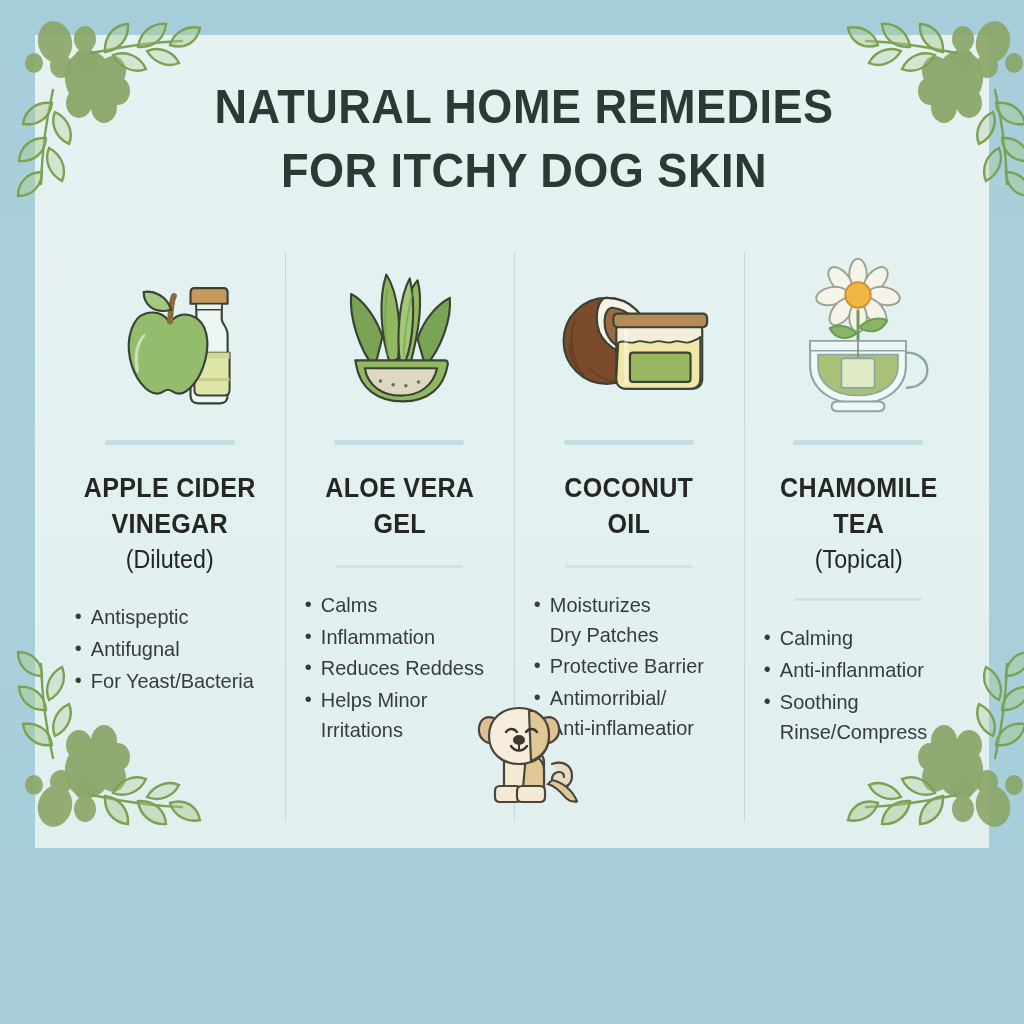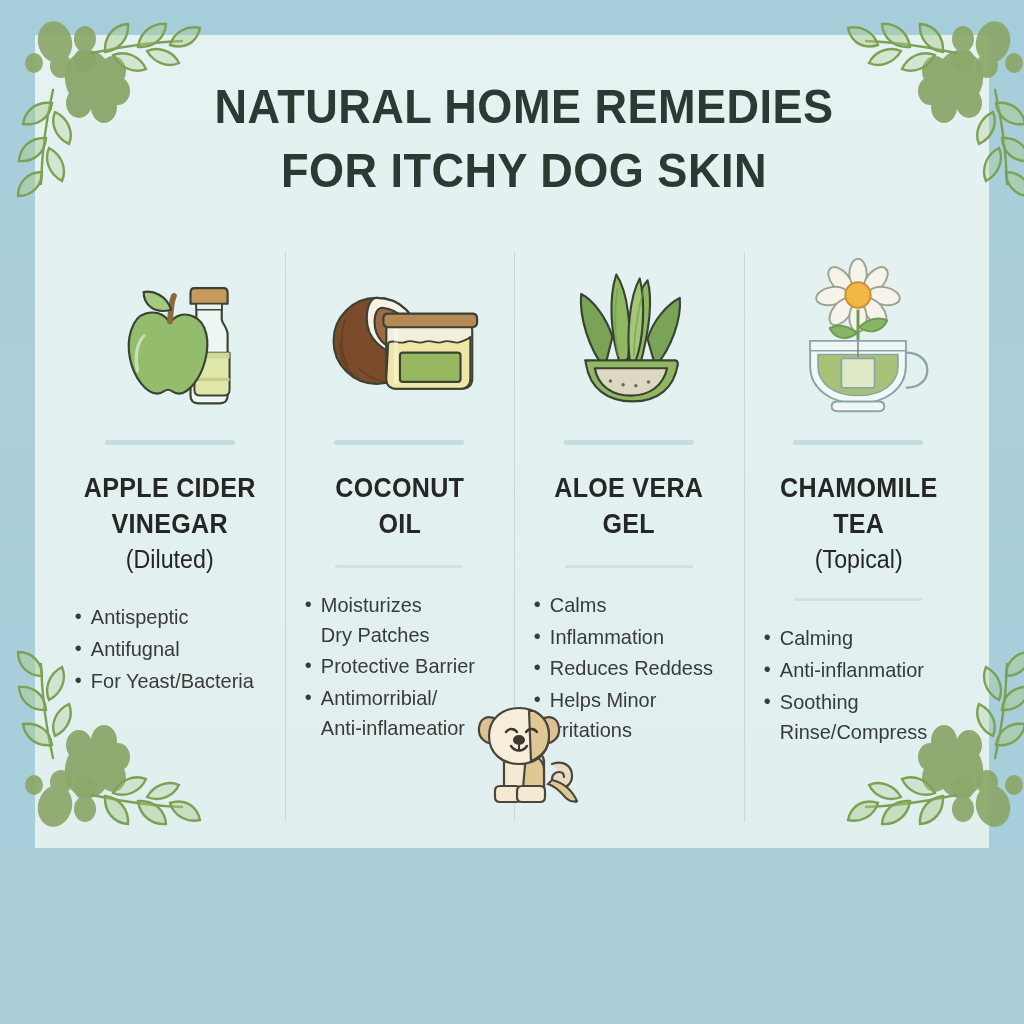--- a/index.html
+++ b/index.html
@@ -244,20 +244,56 @@
         <li>Antispeptic</li>
         <li>Antifugnal</li>
         <li>For Yeast/Bacteria</li>
       </ul>
     </div>
 
     <div class="col">
       <div class="iconwrap">
         <svg viewBox="0 0 170 160" width="166" height="158">
           <g stroke="#3a4236" stroke-width="2.2" stroke-linejoin="round">
+            <path d="M60 112 C44 92 34 60 36 36 c12 6 26 24 32 44 z" fill="#7aa455"></path>
+            <path d="M112 110 C128 92 139 62 137 40 c-12 6-27 22-33 42 z" fill="#7aa455"></path>
+            <path d="M76 108 C66 78 64 40 72 16 c12 18 16 56 12 86 z" fill="#8fb861"></path>
+            <path d="M96 110 C104 80 110 44 104 22 c-14 16-20 56-18 84 z" fill="#8fb861"></path>
+            <path d="M86 106 C82 76 86 38 96 20 c6 24 4 62-4 84 z" fill="#a2c776"></path>
+            <path d="M40 104 h92 c2 0 3 2 3 4 c-4 24-20 38-46 38 c-27 0-44-14-48-38 c-1-2 0-4 3-4 z" fill="#8fb861"></path>
+            <path d="M50 112 h74 c-4 18-18 28-37 28 c-19 0-34-10-37-28 z" fill="#ddd8c2"></path>
+          </g>
+          <g fill="#6b6a52">
+            <circle cx="66" cy="125" r="1.8"></circle>
+              <circle cx="79" cy="129" r="1.8"></circle>
+            <circle cx="92" cy="130" r="1.8"></circle>
+              <circle cx="105" cy="126" r="1.8"></circle>
+          </g>
+          <path d="M73 30 c-3 22-3 50 1 70" fill="none" stroke="#6d9a4c" stroke-width="2" opacity=".55"></path>
+          <path d="M100 32 c-6 20-10 48-10 68" fill="none" stroke="#6d9a4c" stroke-width="2" opacity=".55"></path>
+        </svg>
+      </div>
+      <div class="rule"></div>
+      <div class="cap">
+        <span>ALOE VERA</span><br>
+        <span>GEL</span>
+      </div>
+      <div class="rule thin"></div>
+      <ul class="bullets" style="margin-top:22px;">
+        <li>Calms</li>
+        <li>Inflammation</li>
+        <li>Reduces Reddess</li>
+        <li>Helps Minor Irritations</li>
+      </ul>
+    </div>
+
+    <div class="col">
+      <div class="iconwrap">
+        <svg viewBox="0 0 170 160" width="166" height="158">
+          <g stroke="#3a4236" stroke-width="2.2" stroke-linejoin="round">
 
             <circle cx="62" cy="84" r="44" fill="#7b4b2c"></circle>
             <path d="M62 40 c24 0 42 18 42 40 c0 10-6 17-16 17 c-20 0-36-16-36-36 c0-12 4-21 10-21 z" fill="#f6f2e6"></path>
             <path d="M68 50 c18 2 30 16 30 32 c0 7-4 11-11 11 c-16 0-27-13-27-28 c0-9 3-15 8-15 z" fill="#9c6b45"></path>
             <g stroke="#5d3a20" stroke-width="1.8" fill="none" opacity=".7">
               <path d="M30 62 c-6 16-5 34 3 48"></path>
               <path d="M44 112 c8 8 18 13 28 14"></path>
               <path d="M24 86 c0 14 6 26 15 33"></path>
             </g>
 
@@ -275,56 +311,20 @@
         <span>COCONUT</span><br>
         <span>OIL</span>
       </div>
       <div class="rule thin"></div>
       <ul class="bullets" style="margin-top:22px;">
         <li>Moisturizes
 Dry Patches</li>
         <li>Protective Barrier</li>
         <li>Antimorribial/
 Anti-inflameatior</li>
-      </ul>
-    </div>
-
-    <div class="col">
-      <div class="iconwrap">
-        <svg viewBox="0 0 170 160" width="166" height="158">
-          <g stroke="#3a4236" stroke-width="2.2" stroke-linejoin="round">
-            <path d="M60 112 C44 92 34 60 36 36 c12 6 26 24 32 44 z" fill="#7aa455"></path>
-            <path d="M112 110 C128 92 139 62 137 40 c-12 6-27 22-33 42 z" fill="#7aa455"></path>
-            <path d="M76 108 C66 78 64 40 72 16 c12 18 16 56 12 86 z" fill="#8fb861"></path>
-            <path d="M96 110 C104 80 110 44 104 22 c-14 16-20 56-18 84 z" fill="#8fb861"></path>
-            <path d="M86 106 C82 76 86 38 96 20 c6 24 4 62-4 84 z" fill="#a2c776"></path>
-            <path d="M40 104 h92 c2 0 3 2 3 4 c-4 24-20 38-46 38 c-27 0-44-14-48-38 c-1-2 0-4 3-4 z" fill="#8fb861"></path>
-            <path d="M50 112 h74 c-4 18-18 28-37 28 c-19 0-34-10-37-28 z" fill="#ddd8c2"></path>
-          </g>
-          <g fill="#6b6a52">
-            <circle cx="66" cy="125" r="1.8"></circle>
-              <circle cx="79" cy="129" r="1.8"></circle>
-            <circle cx="92" cy="130" r="1.8"></circle>
-              <circle cx="105" cy="126" r="1.8"></circle>
-          </g>
-          <path d="M73 30 c-3 22-3 50 1 70" fill="none" stroke="#6d9a4c" stroke-width="2" opacity=".55"></path>
-          <path d="M100 32 c-6 20-10 48-10 68" fill="none" stroke="#6d9a4c" stroke-width="2" opacity=".55"></path>
-        </svg>
-      </div>
-      <div class="rule"></div>
-      <div class="cap">
-        <span>ALOE VERA</span><br>
-        <span>GEL</span>
-      </div>
-      <div class="rule thin"></div>
-      <ul class="bullets" style="margin-top:22px;">
-        <li>Calms</li>
-        <li>Inflammation</li>
-        <li>Reduces Reddess</li>
-        <li>Helps Minor Irritations</li>
       </ul>
     </div>
 
     <div class="col">
       <div class="iconwrap">
         <svg viewBox="0 0 170 160" width="166" height="158">
           <g stroke="#4a5444" stroke-width="2" stroke-linejoin="round">
 
             <g fill="#f6f4ea" stroke="#9aa48f">
               <ellipse cx="85" cy="16" rx="9" ry="16"></ellipse>

